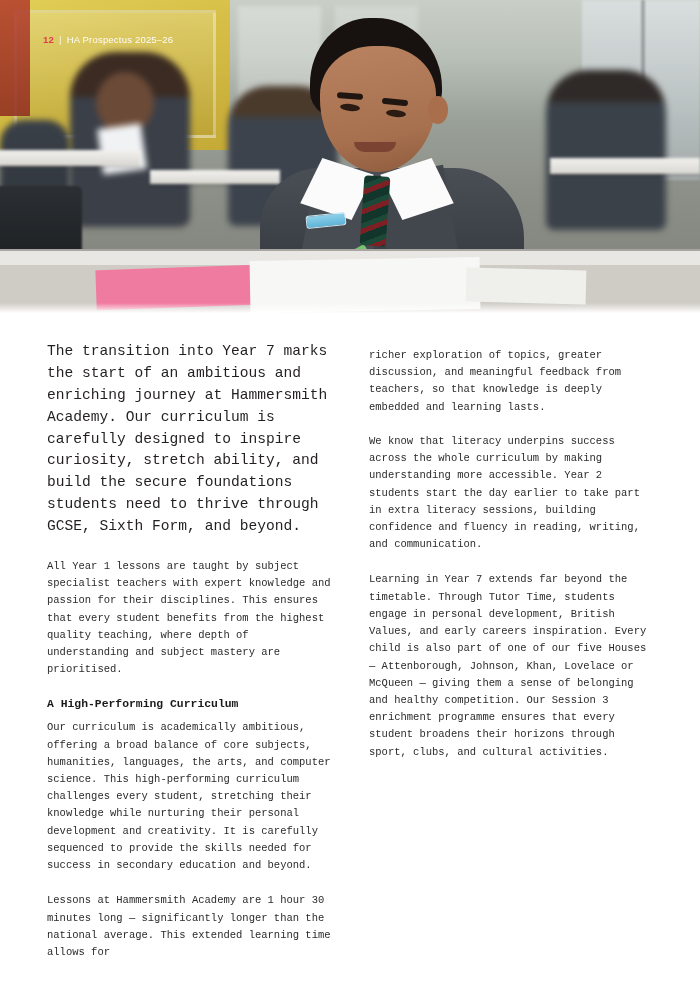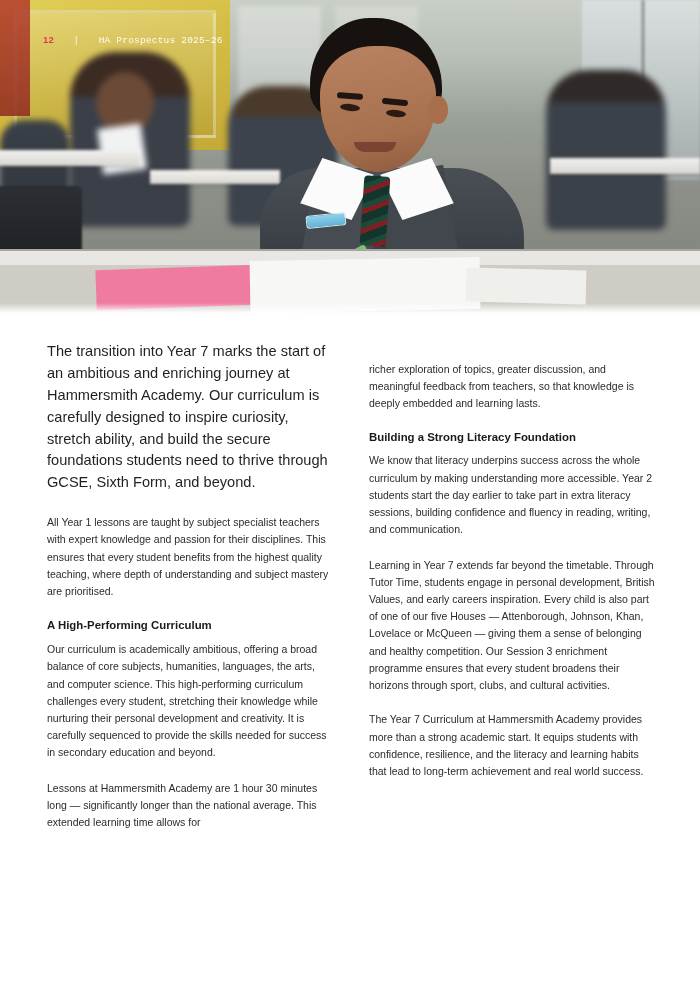--- a/index.html
+++ b/index.html
@@ -240,43 +240,44 @@
   
   .folio {
     position: absolute;
     left: 43px;
     top: 34px;
     font-size: 9.5px;
     letter-spacing: .2px;
     color: #ffffff;
     z-index: 5;
     display: flex;
-    gap: 21px;
+    gap: 5px;
     align-items: baseline;
   }
   .folio .num { color: #e23b4e; font-weight: 700; }
   .folio .sep { color: rgba(255,255,255,.85); }
-  .folio .txt { color: rgba(255,255,255,.95); font-family: Liberation Mono, monospace; }
+  .folio .txt { color: rgba(255,255,255,.95); }
 
   
   .page-body {
     padding: 28px 43px 0 47px;
   }
   h1.title {
     font-family: "DejaVu Sans", sans-serif;
     font-size: 52px;
     line-height: 1.02;
     letter-spacing: -1.6px;
     font-weight: 700;
     margin: 0 0 26px 0;
     color: #1a1a1a;
   }
   .cols {
     display: flex;
     gap: 34px;
+    font-family: Liberation Mono, monospace;
   }
   .col { width: 292px; }
   .lead {
     font-size: 14.6px;
     line-height: 1.5;
     margin: 0 0 20px 0;
     color: #231f20;
   }
   h3.sub {
     font-size: 11.4px;
@@ -287,21 +288,21 @@
   }
   p.body {
     font-size: 10.5px;
     line-height: 1.64;
     margin: 0 0 17px 0;
     color: #2c2a2b;
   }
   p.body:last-child { margin-bottom: 0; }
   .blk { margin-bottom: 18px; }
   .blk:last-child { margin-bottom: 0; }
-  .col-right .first-para { margin-top: 20px; }
+  .col-right .first-para { margin-top: 6px; }
 </style>
 </head>
 <body>
 
 <div class="hero">
   <div class="hero-bg"></div>
   <div class="wall-board"></div>
   <div class="wall-board-2"></div>
   <div class="wall-posters"></div>
   <div class="window-right"></div>
@@ -375,25 +376,23 @@
         <p class="body">Lessons at Hammersmith Academy are 1 hour 30 minutes long — significantly longer than the national average. This extended learning time allows for</p>
       </div>
 
     </div>
 
     <div class="col col-right">
 
       <p class="body first-para">richer exploration of topics, greater discussion, and meaningful feedback from teachers, so that knowledge is deeply embedded and learning lasts.</p>
 
       <div class="blk">
-        <h3 class="sub">Building a Strong Literacy Foundation</h3>
         <p class="body">We know that literacy underpins success across the whole curriculum by making understanding more accessible. Year 2 students start the day earlier to take part in extra literacy sessions, building confidence and fluency in reading, writing, and communication.</p>
       </div>
 
       <div class="blk">
         <p class="body">Learning in Year 7 extends far beyond the timetable. Through Tutor Time, students engage in personal development, British Values, and early careers inspiration. Every child is also part of one of our five Houses — Attenborough, Johnson, Khan, Lovelace or McQueen — giving them a sense of belonging and healthy competition. Our Session 3 enrichment programme ensures that every student broadens their horizons through sport, clubs, and cultural activities.</p>
-        <p class="body">The Year 7 Curriculum at Hammersmith Academy provides more than a strong academic start. It equips students with confidence, resilience, and the literacy and learning habits that lead to long-term achievement and real world success.</p>
       </div>
 
     </div>
 
   </div>
 </div>
 
 </body></html>

